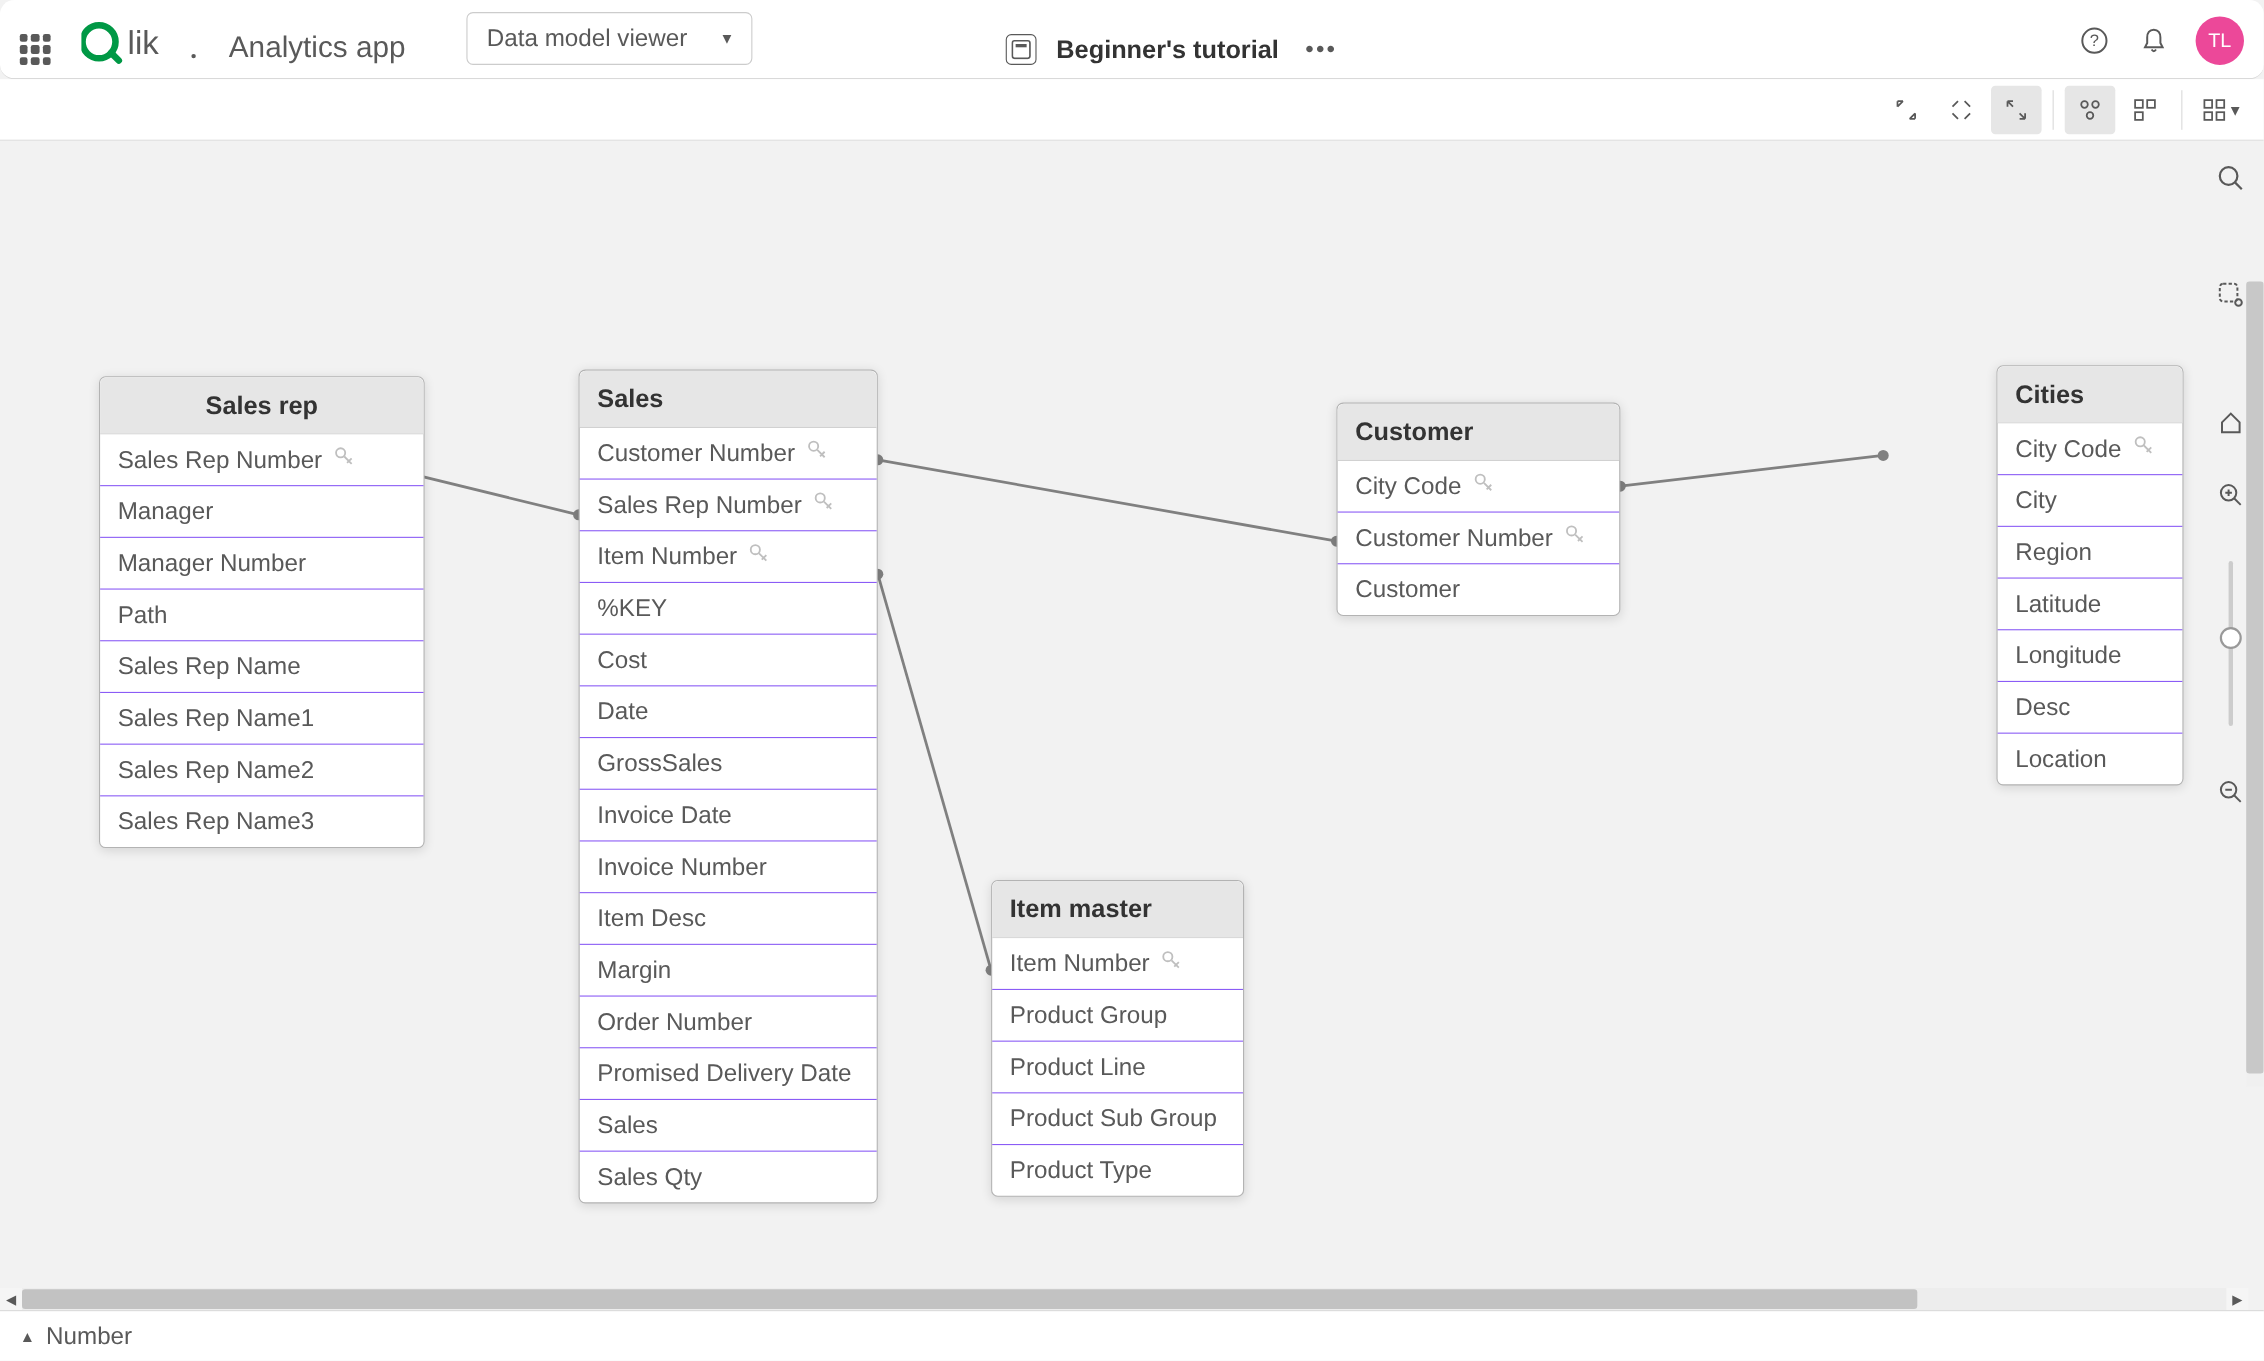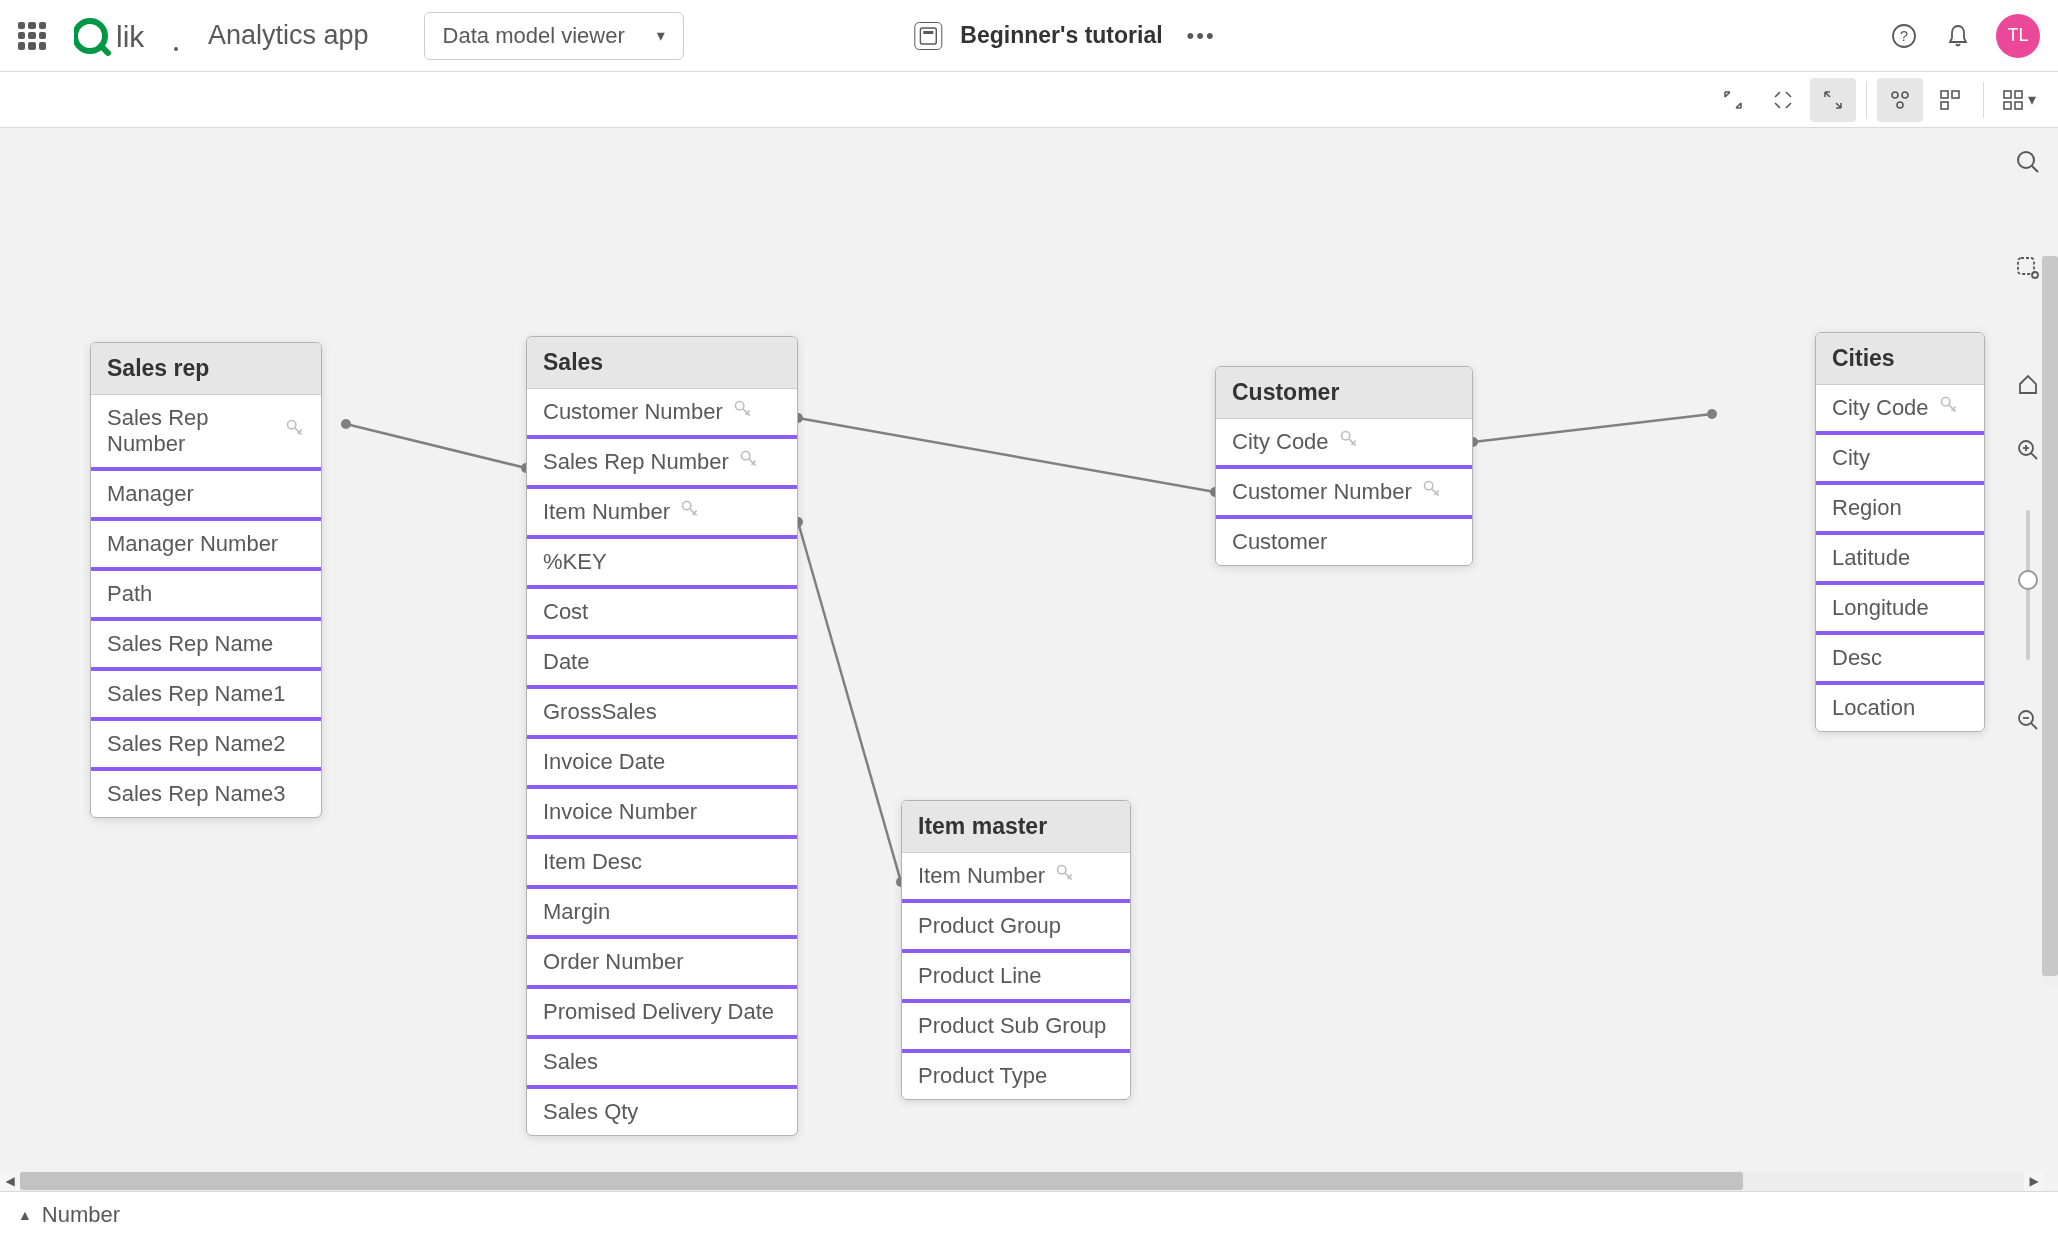--- a/index.html
+++ b/index.html
@@ -9,22 +9,23 @@
   color: #333;
   width: 2058px;
   height: 1237px;
   overflow: hidden;
 }
 .header {
   height: 72px;
   background: #fff;
   border-bottom: 1px solid #d9d9d9;
   display: flex;
-  align-items: center;
-  padding: 0 18px;
+  align-items: flex-end;
+  padding: 12px 18px;
+  border-radius: 13px;
 }
 .apps-grid {
   width: 28px; height: 28px;
   display: grid; grid-template-columns: repeat(3,1fr); grid-template-rows: repeat(3,1fr);
   gap: 3px; margin-right: 28px;
 }
 .apps-grid span { background:#595959; border-radius:2px; }
 .logo { font-size: 38px; font-weight: 700; color:#009845; margin-right: 24px; display:flex; align-items:center; }
 .app-title { font-size: 27px; color:#595959; margin-right: 24px; }
 .dropdown {
@@ -53,21 +54,21 @@
 
 .table-box {
   position:absolute; background:#fff; border:1.5px solid #b3b3b3; border-radius:6px;
   box-shadow: 0 2px 10px rgba(0,0,0,0.12);
 }
 .table-head {
   background:#e6e6e6; border-bottom:1px solid #ccc; padding:12px 16px;
   font-size:23px; font-weight:600; border-radius:6px 6px 0 0; cursor:move;
 }
 .field-row {
-  border-bottom:4px solid #8b5cf6; padding:10px 16px; font-size:22px; color:#595959;
+  border-bottom:1px solid #8b5cf6; padding:10px 16px; font-size:22px; color:#595959;
   display:flex; align-items:center; gap:10px; cursor:pointer;
 }
 .field-row:last-child { border-bottom:none; }
 .key-icon { width:20px; height:20px; opacity:0.5; }
 
 svg.connections { position:absolute; left:0; top:0; width:100%; height:100%; pointer-events:none; }
 
 .right-tools {
   position:absolute; right:14px; top:18px; display:flex; flex-direction:column; gap:34px; align-items:center;
 }
@@ -206,21 +207,21 @@
     <line x1="798" y1="394" x2="901" y2="754" stroke="#808080" stroke-width="2.5"></line>
     <circle class="conn-dot" cx="798" cy="394" r="5"></circle>
     <circle class="conn-dot" cx="901" cy="754" r="5"></circle>
 
     <line x1="1473" y1="314" x2="1712" y2="286" stroke="#808080" stroke-width="2.5"></line>
     <circle class="conn-dot" cx="1473" cy="314" r="5"></circle>
     <circle class="conn-dot" cx="1712" cy="286" r="5"></circle>
   </svg>
 
   <div id="tables-layer">
-      <div class="table-box" style="left: 90px; top: 214px; width: 232px;">
+      <div class="table-box" style="left: 90px; top: 214px; width: 296px; text-align: center;">
         <div class="table-head">Sales rep</div>
         <div class="field-row">
           <span>Sales Rep Number</span>
           <span><svg class="key-icon" viewBox="0 0 24 24">
               <circle cx="8" cy="8" r="5" fill="none" stroke="#808080" stroke-width="2"></circle>
               <path d="M12 12 L20 20 M17 17 L20 14 M15 19 L18 16" stroke="#808080" stroke-width="2" fill="none"></path>
             </svg></span>
         </div>
         <div class="field-row">
           <span>Manager</span>

